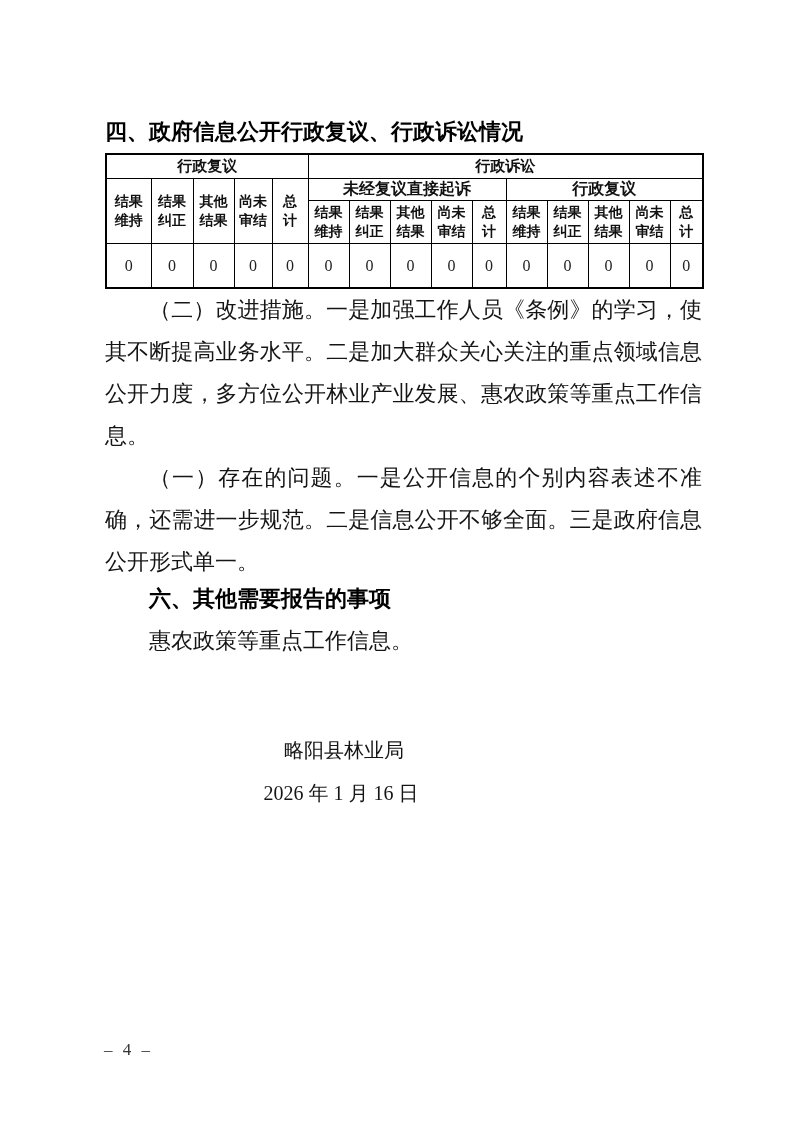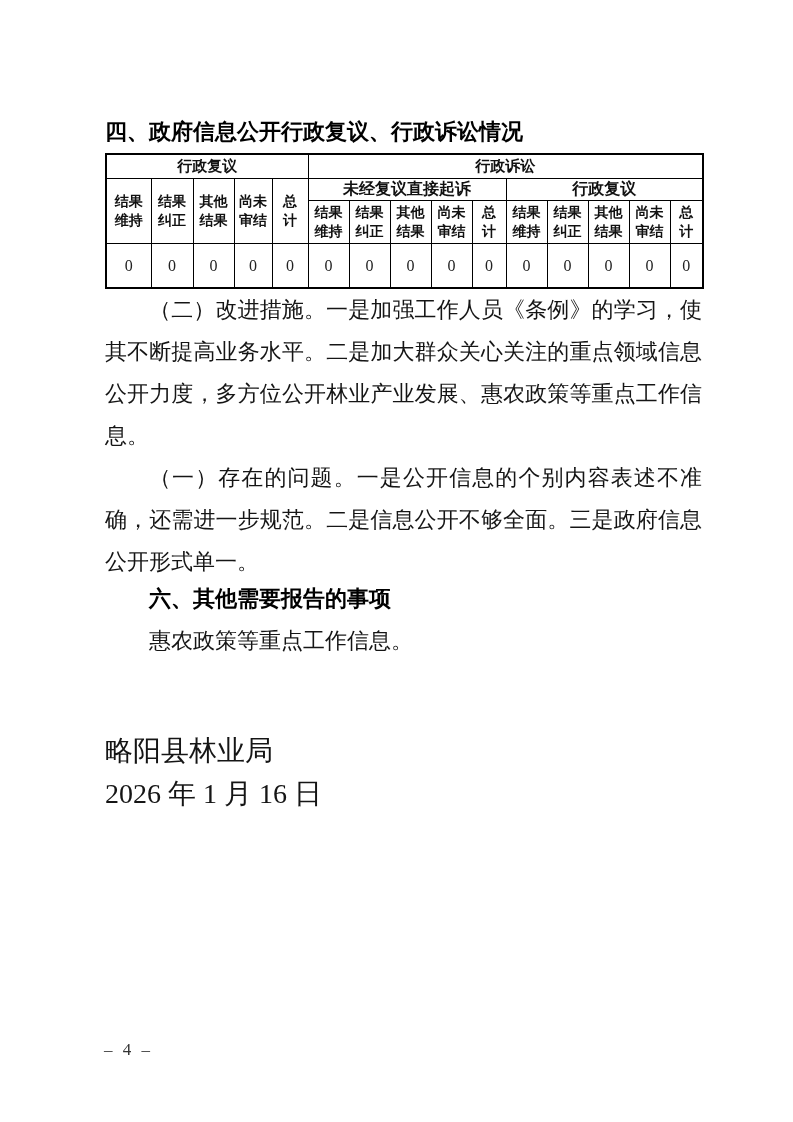--- a/index.html
+++ b/index.html
@@ -67,23 +67,23 @@
     white-space: pre-line;
   }
   .row-cols th { height: 42px; }
   .row-data td {
     height: 43px;
     font-family: "Liberation Serif", serif;
     font-size: 16px;
     color: #222;
   }
   .sig {
-    font-size: 28px;
+    font-size: 20px;
     line-height: 43px;
-    text-align: left;
+    text-align: center;
     color: #151515;
   }
   .sig.org { margin-top: 67px; padding-right: 119px; }
   .sig.date { padding-right: 125px; }
   .pagenum {
     position: absolute;
     left: 104px; top: 1040px;
     font-size: 17px;
     letter-spacing: 3px;
     color: #333;

